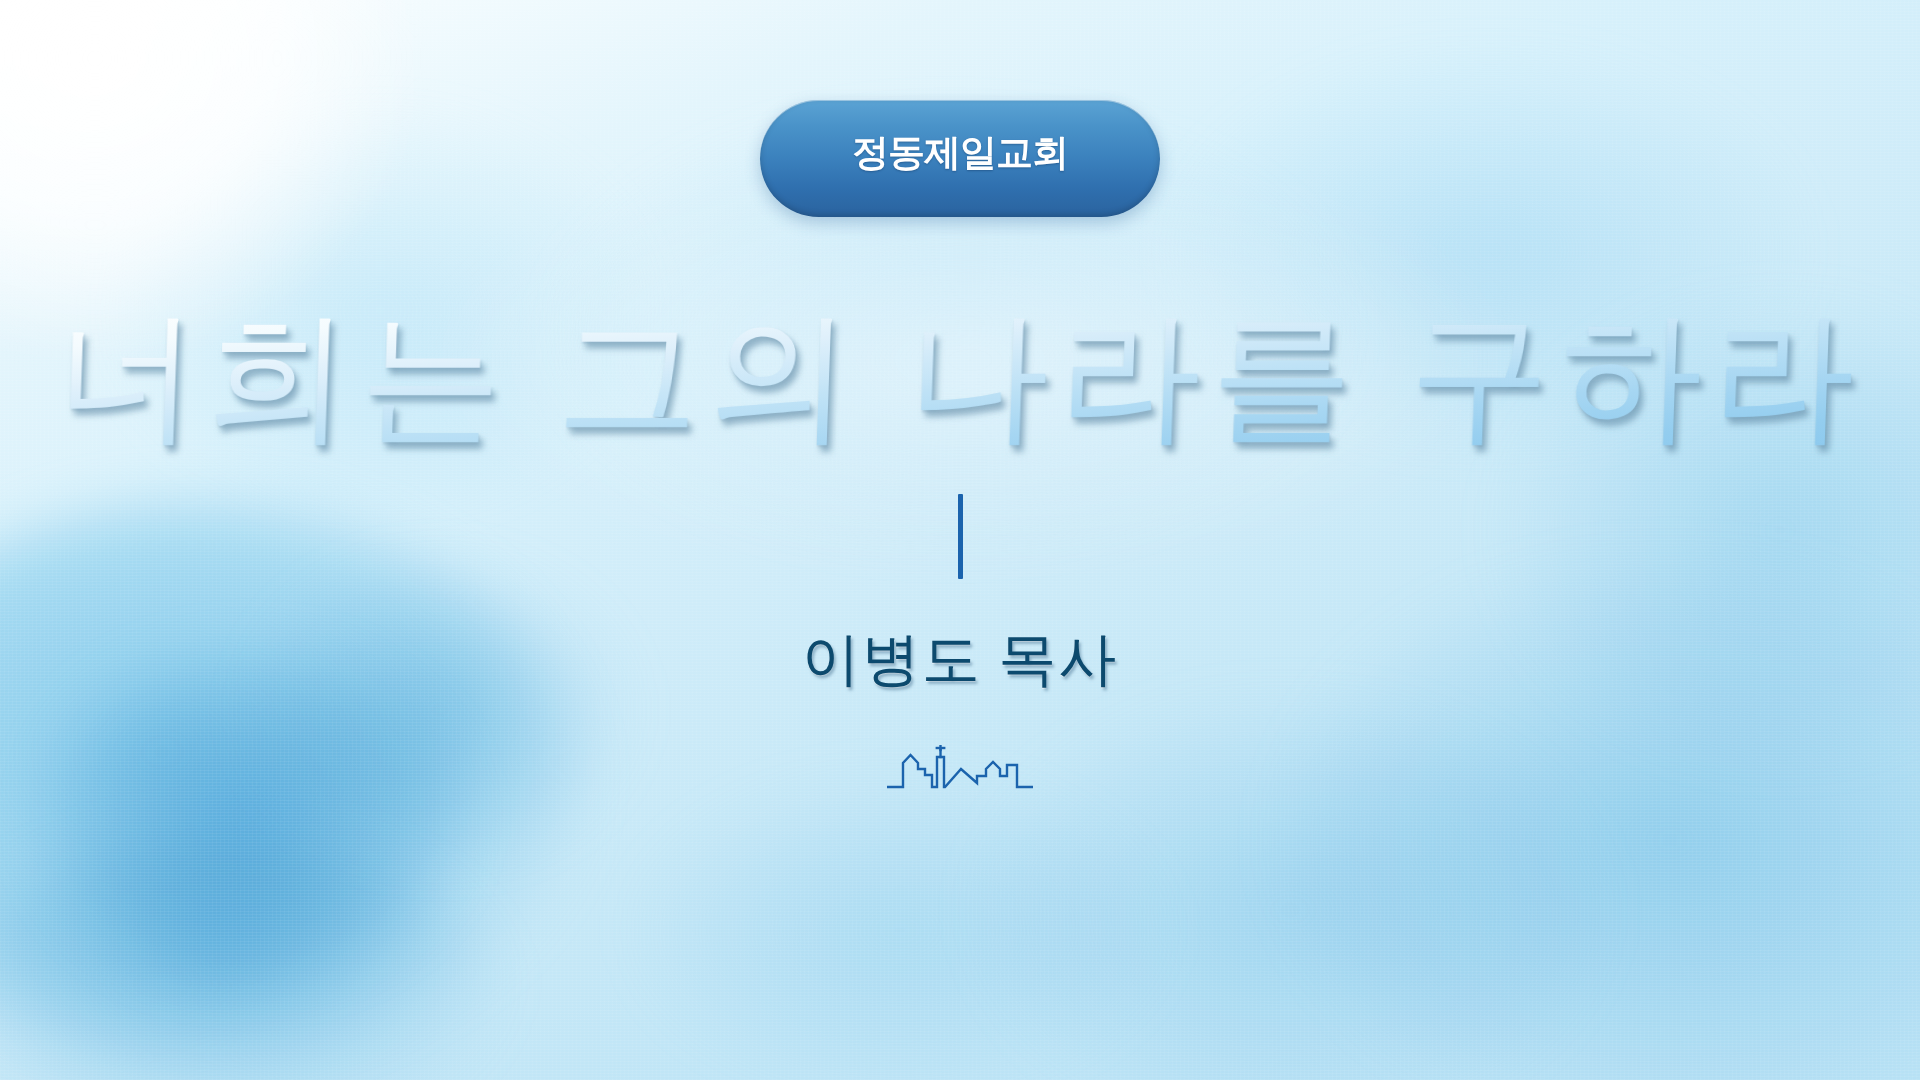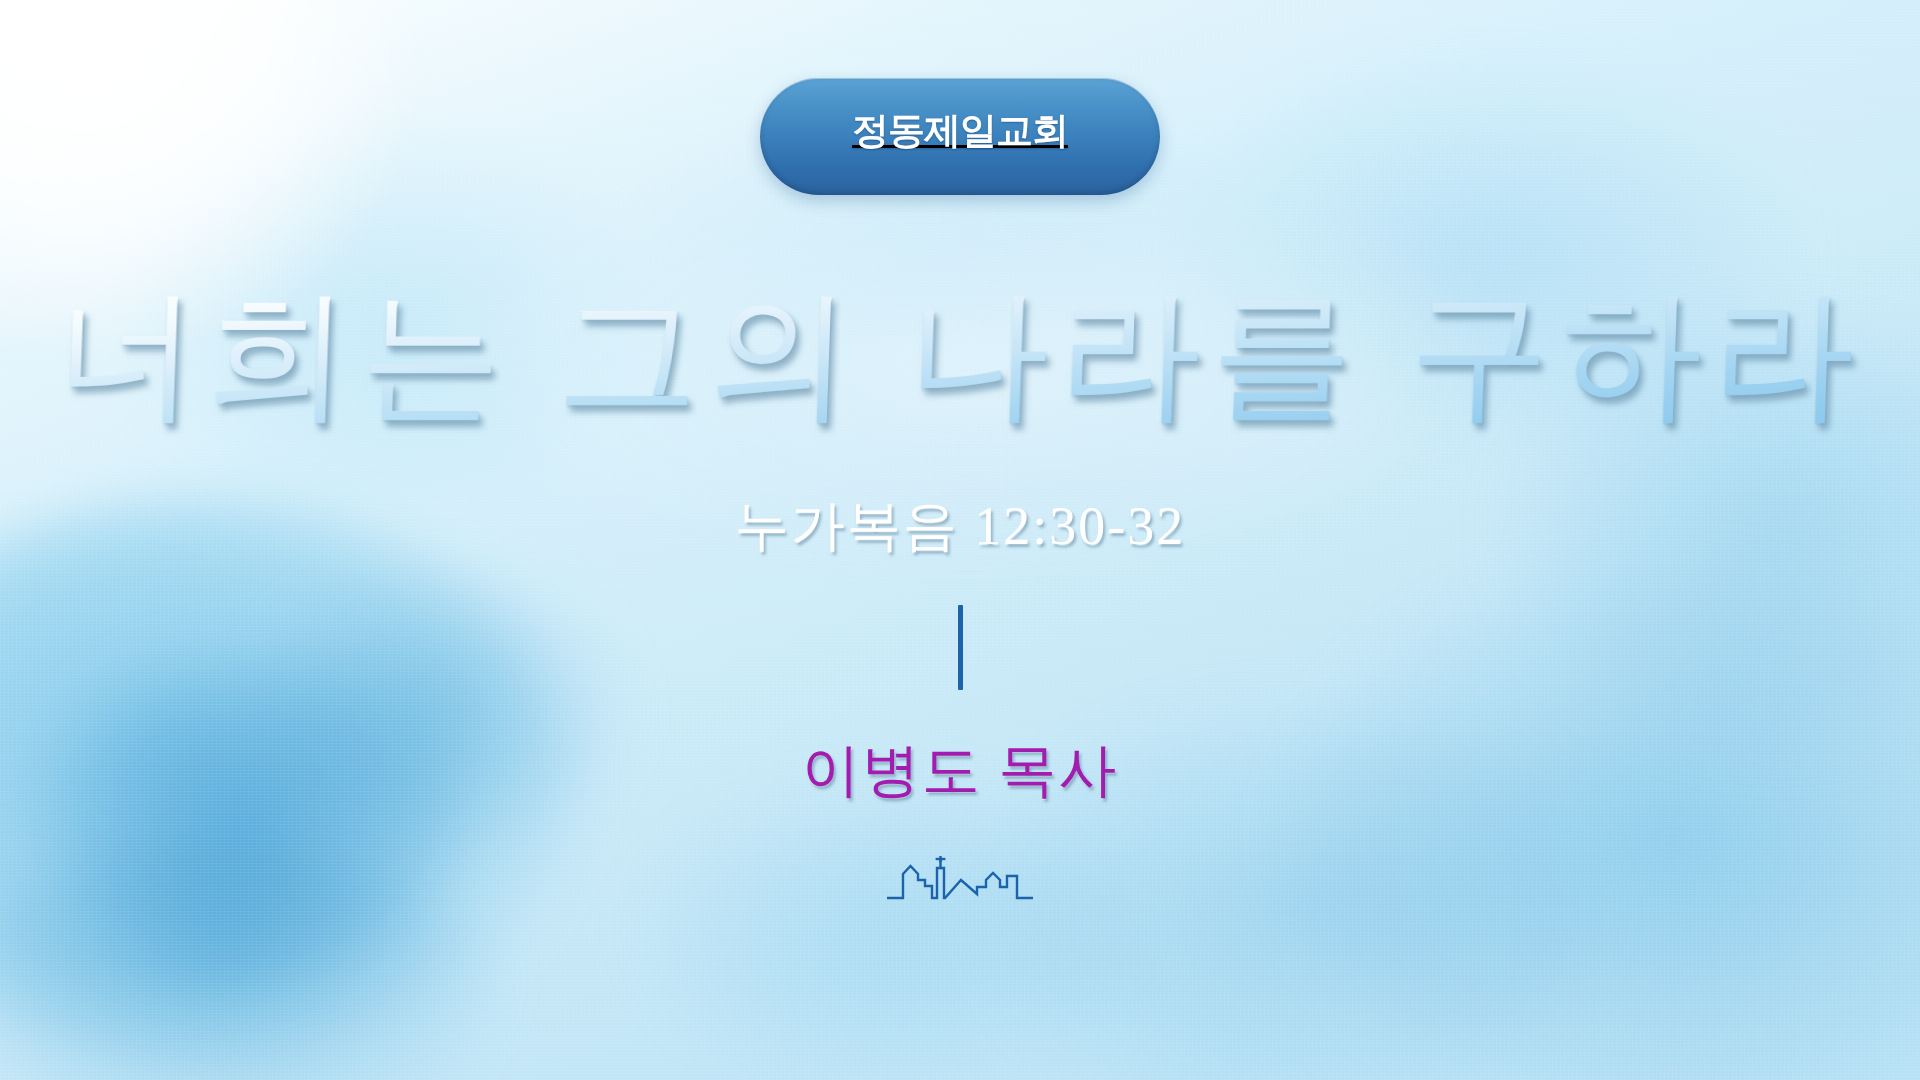--- a/index.html
+++ b/index.html
@@ -102,41 +102,40 @@
     z-index:5;
     width:1920px;
     height:1080px;
     display:flex;
     flex-direction:column;
     align-items:center;
   }
 
   
   .badge {
-    margin-top:78px;
+    margin-top:100px;
     width:400px;
     height:117px;
     border-radius:60px;
     background:linear-gradient(180deg,
         #5ba3d4 0%,
         #4a93c9 22%,
         #3b81bd 50%,
         #2f6fae 76%,
         #2a639f 100%);
     box-shadow:
       inset 0 1px 0 rgba(255,255,255,.40),
       inset 0 -2px 6px rgba(0,0,0,.18),
       0 6px 16px rgba(40,95,150,.28);
     display:flex;
     flex-direction:column;
     align-items:center;
     justify-content:center;
     line-height:1;
     padding-bottom:8px;
-    text-decoration:underline;
   }
   .badge-line1 {
     color:#ffffff;
     font-size:37px;
     font-weight:700;
     letter-spacing:-1px;
     text-shadow:0 1px 2px rgba(20,60,105,.45);
     margin-bottom:4px;
   }
   .badge-line2 {
@@ -202,21 +201,21 @@
     border-radius:1px;
   }
 
   
   .preacher {
     margin-top:42px;
     font-family:"Liberation Serif", "DejaVu Serif", serif;
     font-size:58px;
     font-weight:400;
     letter-spacing:2px;
-    color:#a21caf;
+    color:#0c4a6e;
     text-shadow:
       2px 3px 3px rgba(90,132,160,.55),
       0 1px 0 rgba(255,255,255,.8);
   }
 
   
   .logo {
     margin-top:46px;
     width:146px;
     height:52px;
@@ -249,21 +248,20 @@
   <div class="content">
 
     <div class="badge">
       <div class="badge-line1">정동제일교회</div>
     </div>
 
     <div class="headline-wrap">
       <div class="headline">너희는 그의 나라를 구하라</div>
     </div>
 
-    <div class="reference">누가복음 12:30-32</div>
 
     <div class="divider"></div>
 
     <div class="preacher">이병도 목사</div>
 
     <div class="logo">
       <svg viewBox="0 0 146 52" fill="none" stroke="#1b63ad" stroke-width="2.4" stroke-linecap="square" stroke-linejoin="miter" aria-hidden="true">
 
         <path d="M1 42 H16
                  V18 L23.5 10 L31 18

